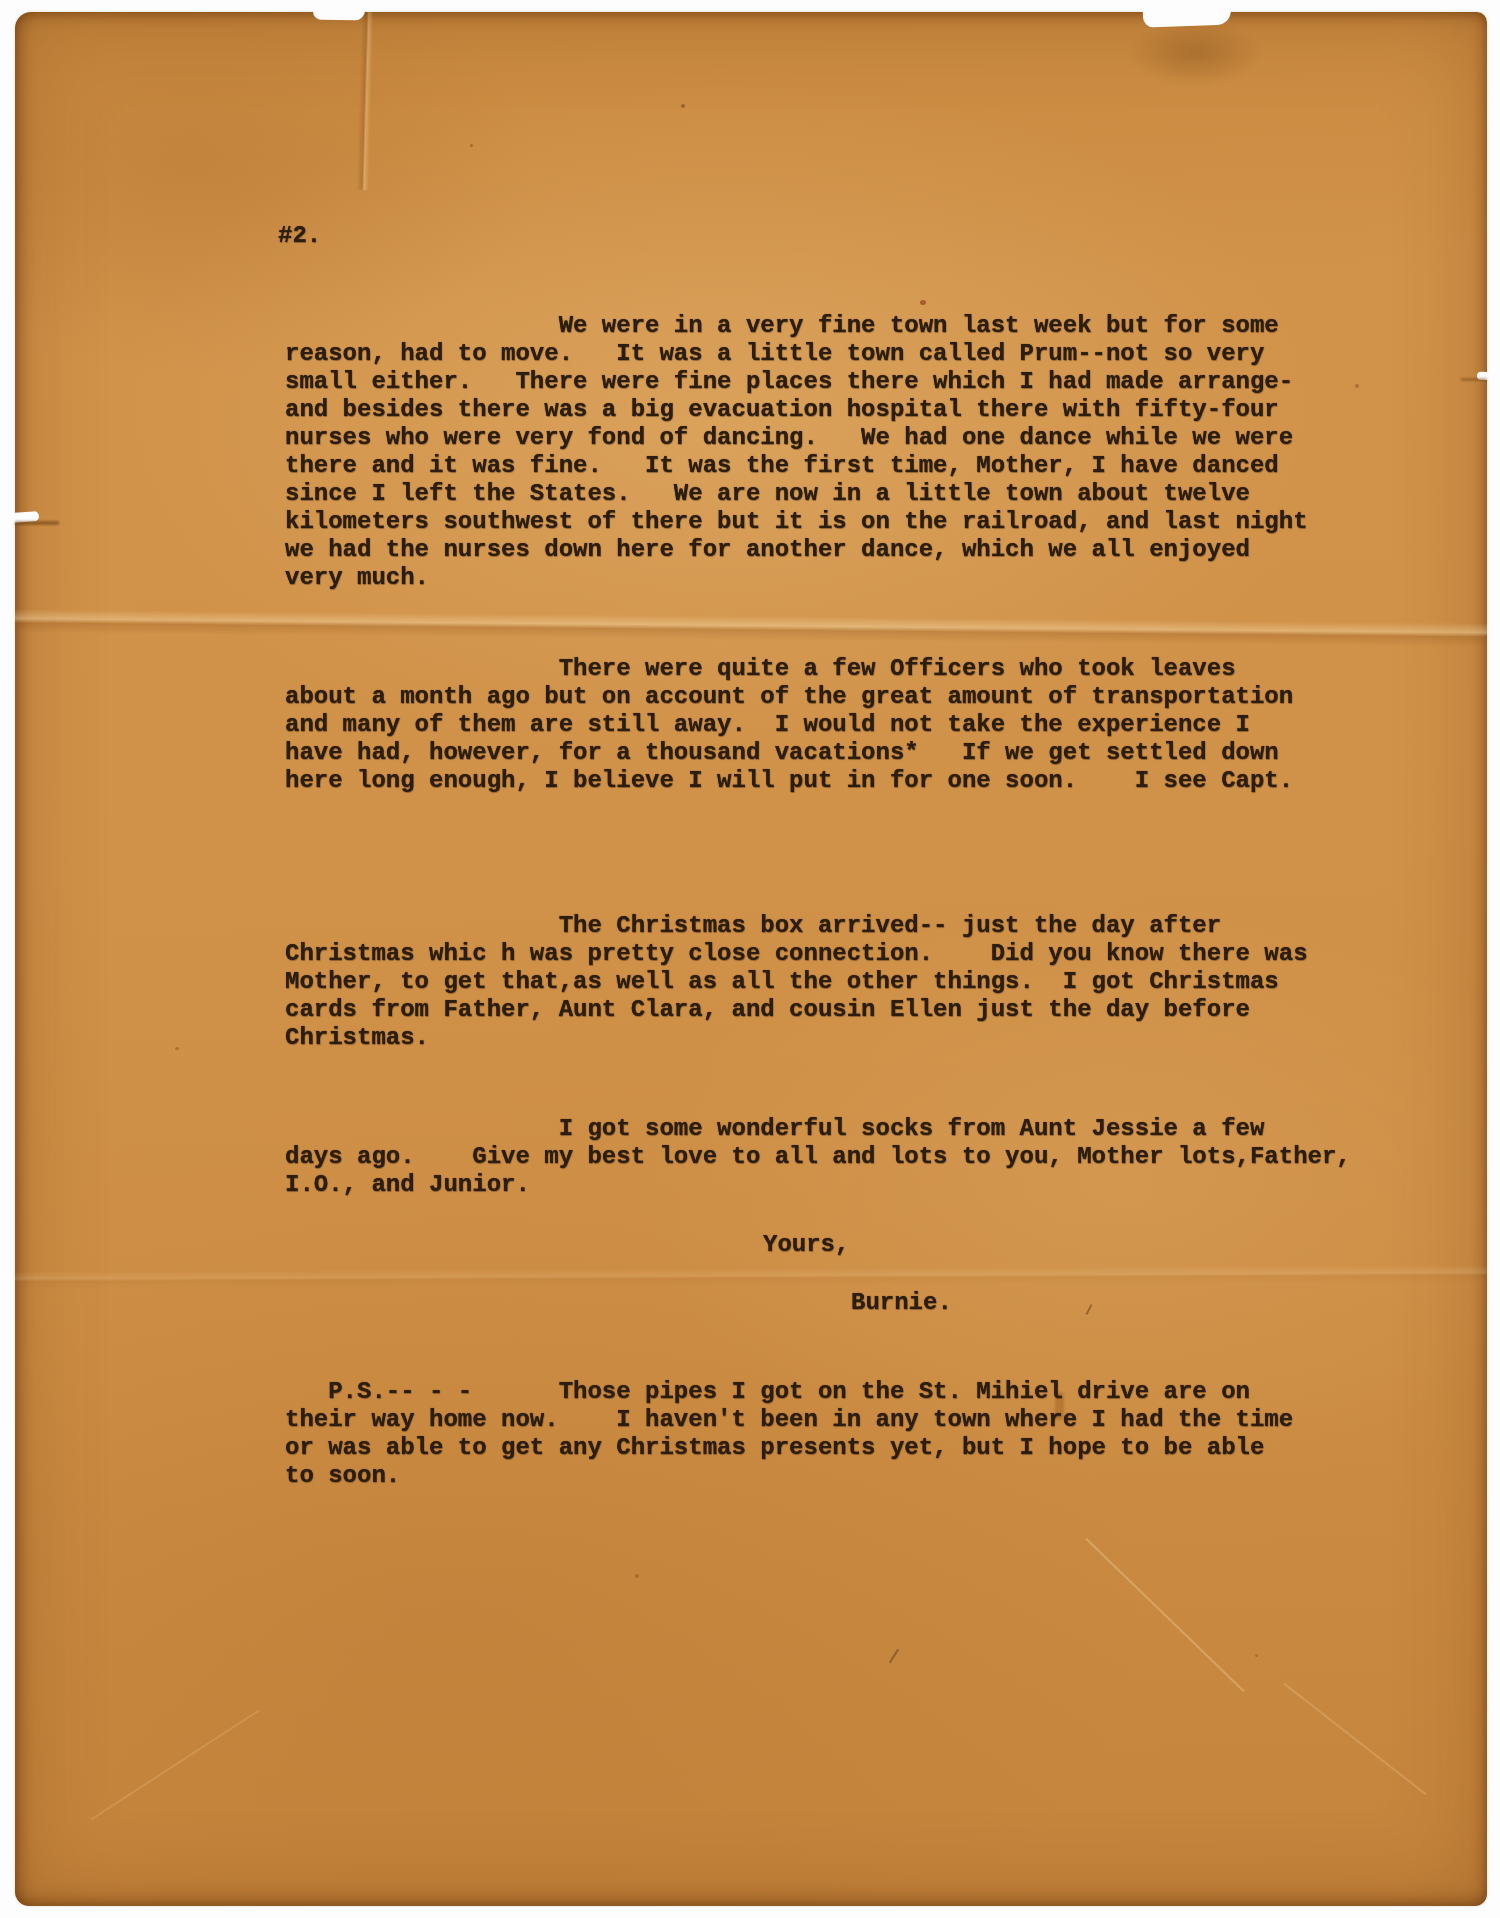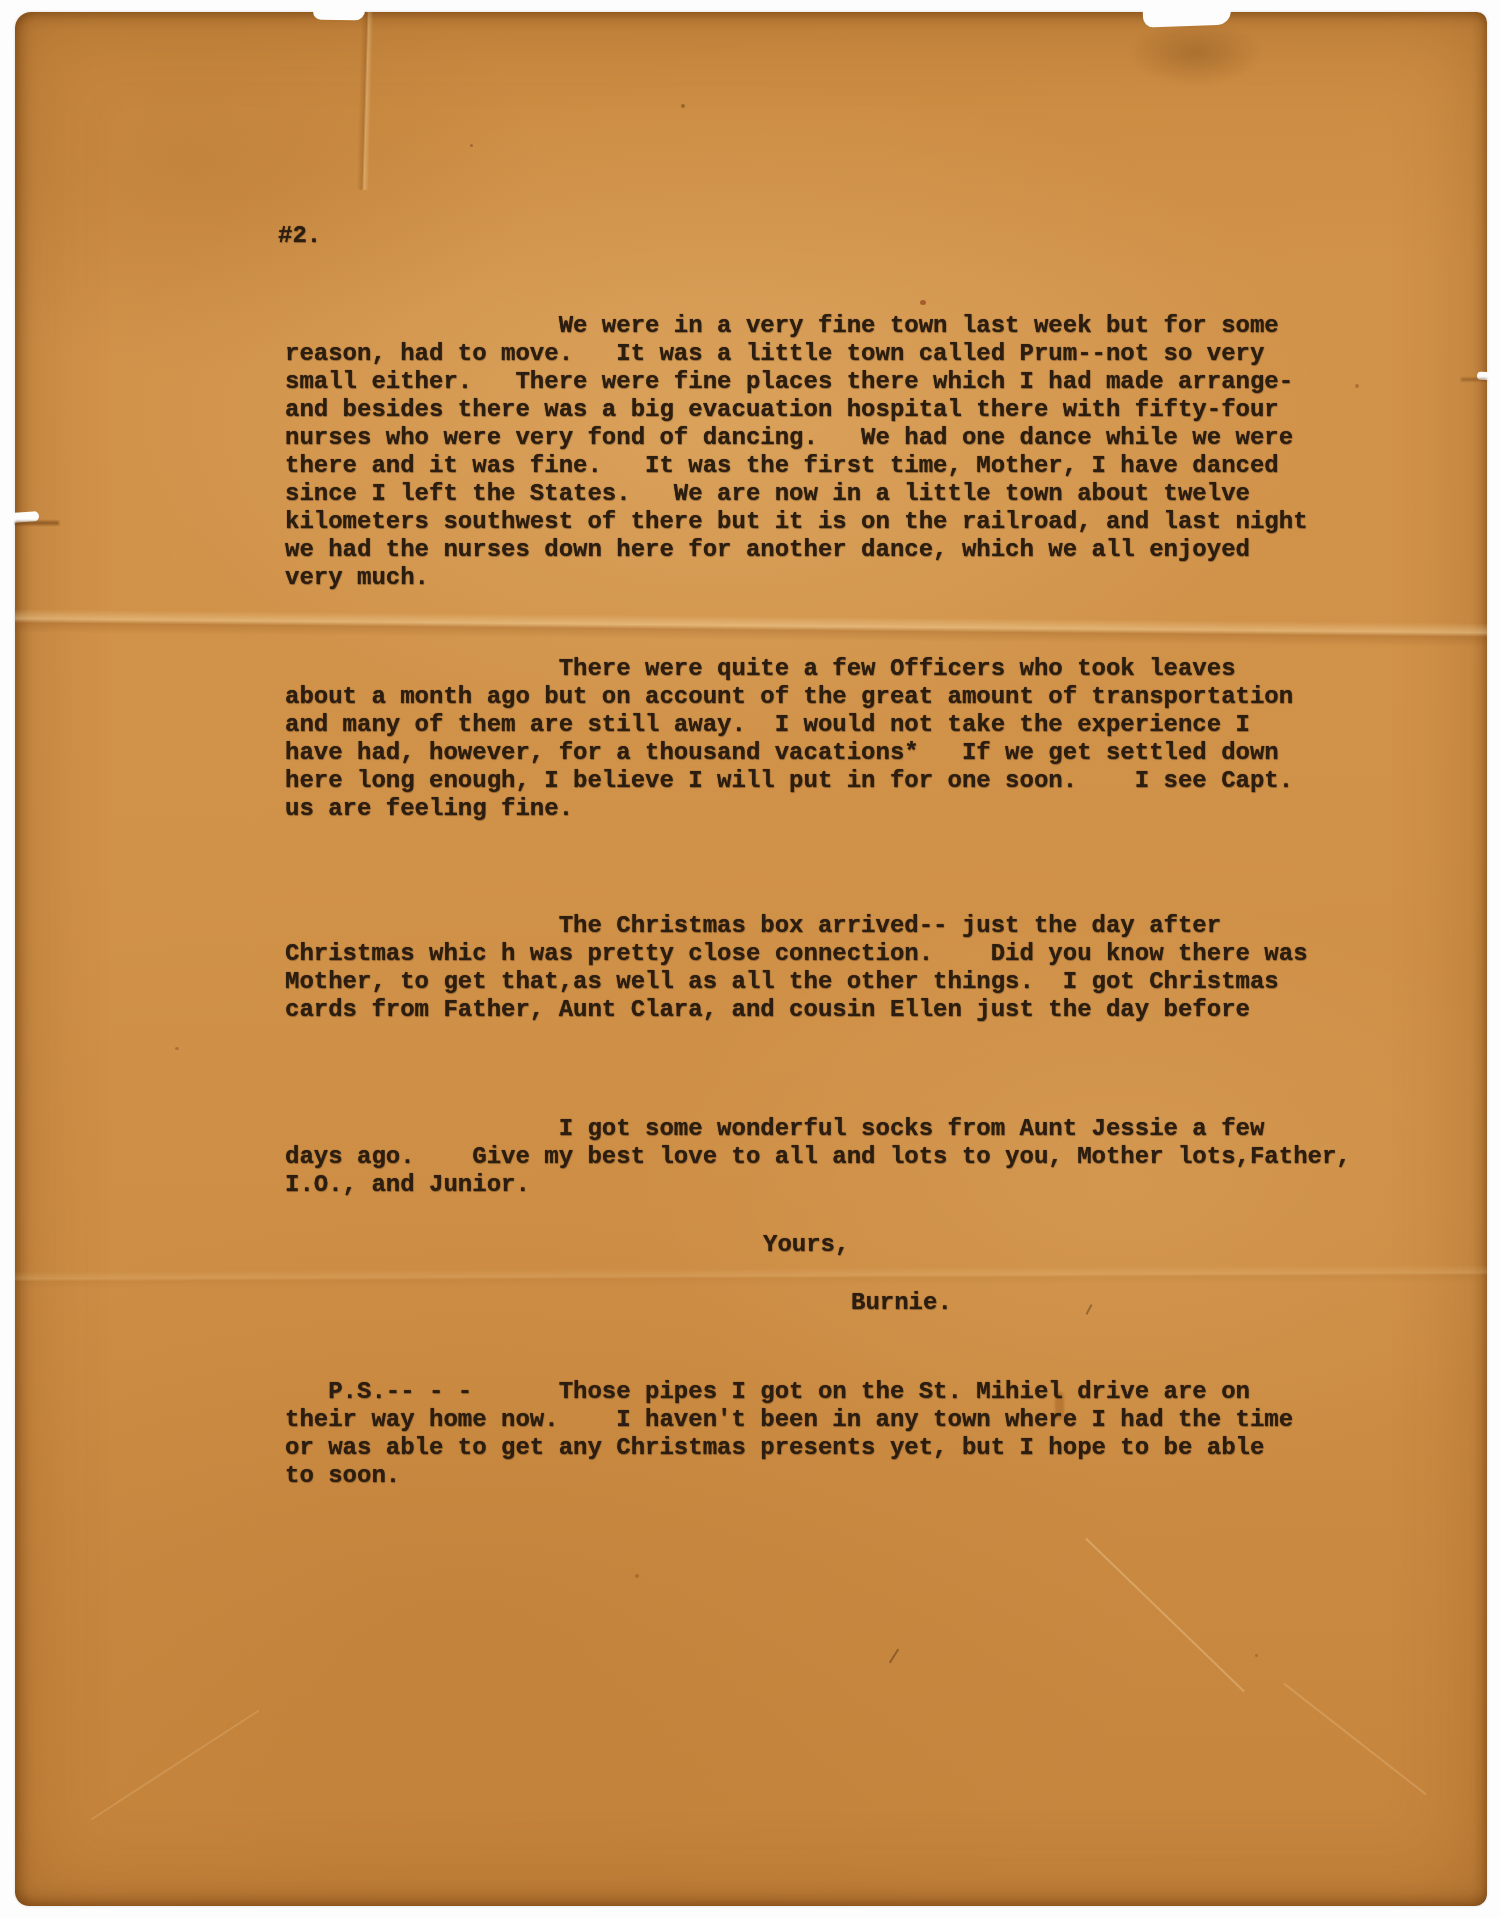--- a/index.html
+++ b/index.html
@@ -145,27 +145,27 @@
         <div class="line">kilometers southwest of there but it is on the railroad, and last night</div>
         <div class="line">we had the nurses down here for another dance, which we all enjoyed</div>
         <div class="line">very much.</div>
       </div>
     <div class="para p1">
         <div class="line">                   There were quite a few Officers who took leaves</div>
         <div class="line">about a month ago but on account of the great amount of transportation</div>
         <div class="line">and many of them are still away.  I would not take the experience I</div>
         <div class="line">have had, however, for a thousand vacations*   If we get settled down</div>
         <div class="line">here long enough, I believe I will put in for one soon.    I see Capt.</div>
-        <div class="line">us are feeling fine.</div>
       </div>
     <div class="para p2">
         <div class="line">                   The Christmas box arrived-- just the day after</div>
         <div class="line">Christmas whic h was pretty close connection.    Did you know there was</div>
         <div class="line">Mother, to get that,as well as all the other things.  I got Christmas</div>
         <div class="line">cards from Father, Aunt Clara, and cousin Ellen just the day before</div>
+        <div class="line">Christmas.</div>
       </div>
     <div class="para p3">
         <div class="line">                   I got some wonderful socks from Aunt Jessie a few</div>
         <div class="line">days ago.    Give my best love to all and lots to you, Mother lots,Father,</div>
         <div class="line">I.O., and Junior.</div>
       </div>
     <div class="closing-yours line">Yours,</div>
     <div class="signature line">Burnie.</div>
     <div class="para p4">
         <div class="line">   P.S.-- - -      Those pipes I got on the St. Mihiel drive are on</div>

